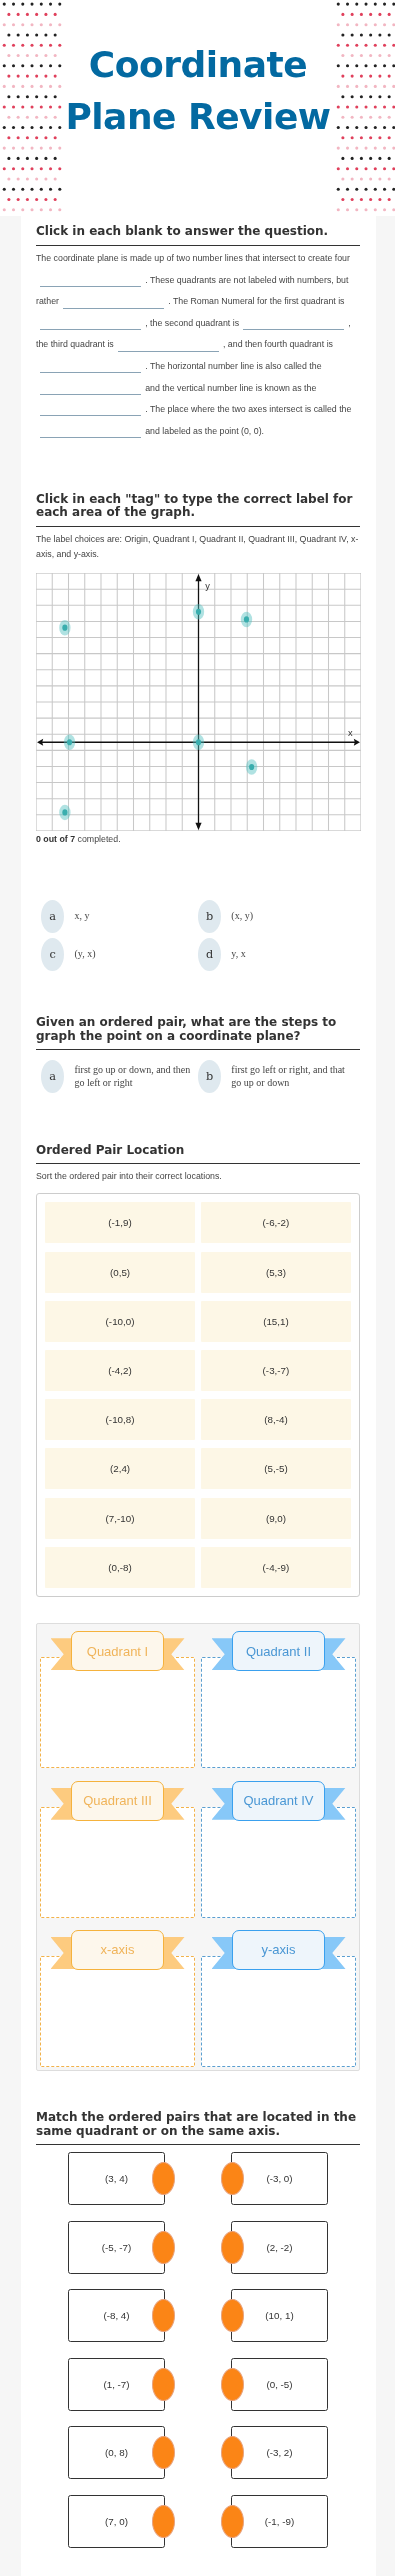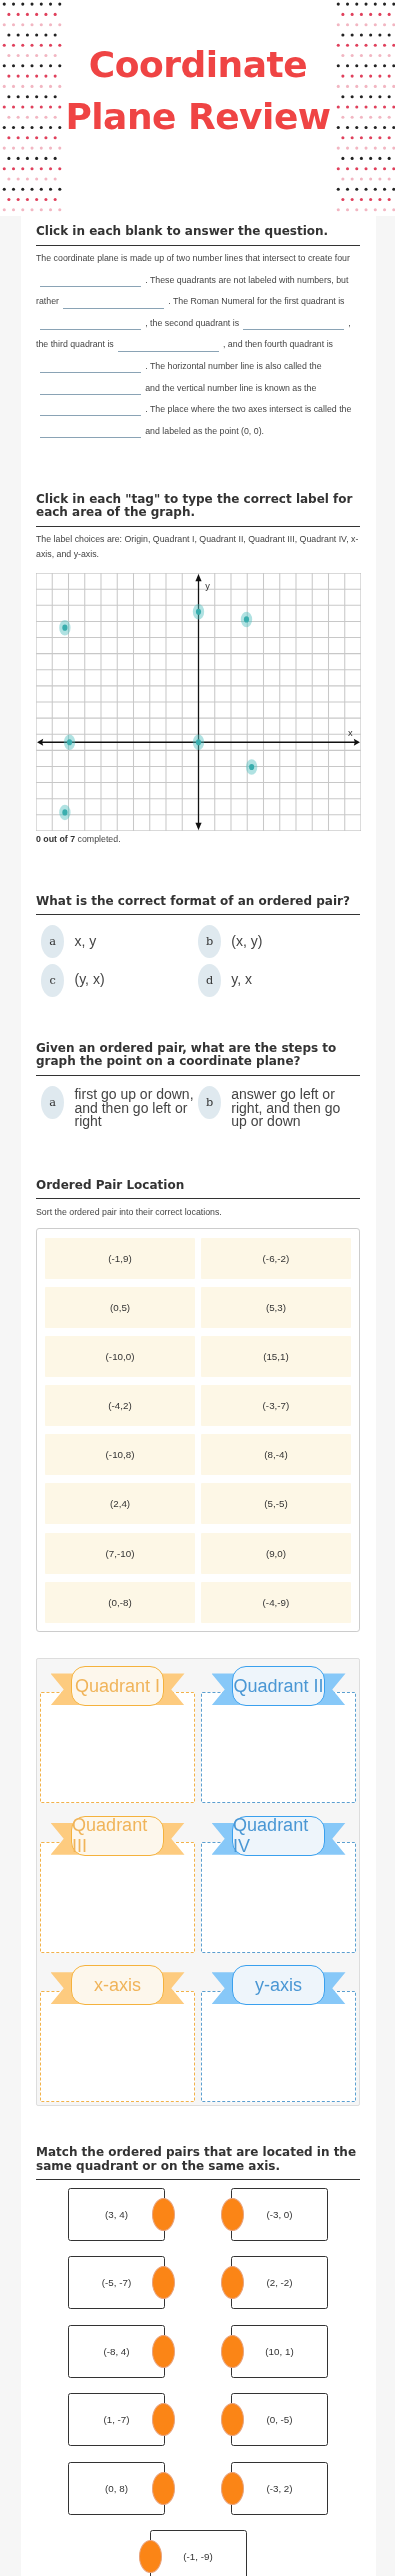--- a/index.html
+++ b/index.html
@@ -2,48 +2,48 @@
 <html style="font-size:8.2px"><head>
 <meta charset="utf-8">
 <style>
   * { box-sizing: border-box; margin: 0; padding: 0; }
   html, body { width: 396px; background: #f6f6f6; font-family: "DejaVu Sans", sans-serif; color: #333; }
   .page { width: 396px; position: relative; }
   .banner { height: 216px; background: #fff; position: relative; overflow: hidden; }
   .dots { position: absolute; top: 0; width: 62px; height: 216px; }
   .dots.left { left: 0; }
   .dots.right { right: 0; }
-  .title { position: absolute; left: 0; right: 0; top: 39px; text-align: center; font-family: "DejaVu Sans", sans-serif; font-weight: bold; font-size: 36px; line-height: 52px; color: #ef4444; letter-spacing: -0.5px; }
+  .title { position: absolute; left: 0; right: 0; top: 39px; text-align: center; font-family: "DejaVu Sans", sans-serif; font-weight: bold; font-size: 36px; line-height: 52px; color: #0369a1; letter-spacing: -0.5px; }
   .sheet { width: 355px; margin: 0 auto; background: #fff; padding: 0 15.5px 20.6px 15.5px; }
   .section { padding-top: 4.1px; }
   h2.q { font-family: "DejaVu Sans", sans-serif; font-weight: bold; font-size: 12px; line-height: 13.4px; color: #333; padding: 5.2px 0 6.2px; border-bottom: 0.5px solid #333; }
   .body-text { font-family: "Liberation Sans", sans-serif; font-size: 8.8px; color: #444; line-height: 21.6px; padding-top: 2.1px; }
   .blank { display: inline-block; width: 101px; height: 13.4px; border-bottom: 0.5px solid #8aa3b5; vertical-align: middle; margin: 0 4.1px; }
   .sub { font-family: "Liberation Sans", sans-serif; font-size: 8.8px; line-height: 15.5px; color: #444; padding: 5.2px 0; }
   .spacer { height: 41px; }
   .graph1 { width: 325px; height: 258px; margin-top: 5.2px; background: #fff; position: relative; }
   .completed { font-family: "Liberation Sans", sans-serif; font-size: 8.8px; color: #444; padding-top: 3.1px; }
   .completed b { color: #333; }
   .choices { display: grid; grid-template-columns: 1fr 1fr; row-gap: 5.2px; padding: 10.3px 5.2px 0 5.2px; }
   .choice { display: flex; align-items: flex-start; cursor: pointer; }
   .choice .letter { width: 23px; height: 33px; border-radius: 50%; background: #dfe9ef; display: flex; align-items: center; justify-content: center; font-family: "DejaVu Serif", serif; font-size: 11.3px; color: #333; flex-shrink: 0; }
-  .choice .txt { font-family: Liberation Sans, sans-serif; font-size: 14px; color: #444; padding: 9.3px 0 0 10.3px; line-height: 13.4px; }
+  .choice .txt { font-family: Liberation Serif, serif; font-size: 10px; color: #444; padding: 9.3px 0 0 10.3px; line-height: 13.4px; }
   .choice.two .txt { padding-top: 2.1px; }
   .sort-box { border: 0.5px solid #ccc; border-radius: 3.1px; padding: 8.2px; margin-top: 3.1px; display: grid; grid-template-columns: 1fr 1fr; gap: 8.2px 6.2px; }
   .card { background: #fdf7e6; height: 41px; border-radius: 1px; display: flex; align-items: center; justify-content: center; font-family: "Liberation Sans", sans-serif; font-size: 9.8px; color: #333; cursor: grab; }
   .bins { margin-top: 26px; border: 0.5px solid #ddd; background: #f6f6f6; padding: 7.2px 3.1px 3.1px; display: grid; grid-template-columns: 1fr 1fr; gap: 12.4px 6.2px; border-radius: 2.1px; }
   .bin { position: relative; height: 137px; }
   .bin .dropzone { position: absolute; top: 26px; left: 0; right: 0; bottom: 0; border: 1px dashed; background: #fff; border-radius: 1.5px; }
   .bin.orange .dropzone { border-color: #f2b24a; }
   .bin.blue .dropzone { border-color: #5b9fd0; }
   .ribbon { position: absolute; top: 0; left: 50%; transform: translateX(-50%); width: 134px; height: 41px; }
   .ribbon .tail { position: absolute; top: 7.2px; width: 33px; height: 32px; }
   .ribbon .tail.l { left: 0; clip-path: polygon(0 0,100% 0,100% 100%,0 100%,40% 50%); }
   .ribbon .tail.r { right: 0; clip-path: polygon(0 0,100% 0,60% 50%,100% 100%,0 100%); }
-  .ribbon .plate { position: absolute; left: 20.6px; right: 20.6px; top: 0; height: 40px; border: 1px solid; border-radius: 14px; display: flex; align-items: center; justify-content: center; font-family: "Liberation Sans", sans-serif; font-size: 18px; }
+  .ribbon .plate { position: absolute; left: 20.6px; right: 20.6px; top: 0; height: 40px; border: 1px solid; border-radius: 7px; display: flex; align-items: center; justify-content: center; font-family: "Liberation Sans", sans-serif; font-size: 13px; }
   .orange .tail { background: #fdcb7f; }
   .orange .plate { border-color: #f5b23d; background: #fdf7ec; color: #f0b45a; }
   .blue .tail { background: #87c8f8; }
   .blue .plate { border-color: #3aa0ee; background: #eef5fb; color: #4a97d4; }
   .match { padding: 7.2px 0 0; }
   .match-row { display: flex; justify-content: center; gap: 66px; margin-bottom: 15.5px; }
   .mbox { width: 97px; height: 53px; border: 0.5px solid #333; border-radius: 2.6px; position: relative; display: flex; align-items: center; justify-content: center; font-family: "Liberation Sans", sans-serif; font-size: 9.8px; color: #333; background: #fff; }
   .mbox .lbl { position: relative; text-align: right; }
   .mbox.left .lbl { left: 0; }
   .knob { position: absolute; top: 50%; width: 23px; height: 33px; margin-top: -16.5px; border-radius: 50%; background: #fb8516; border: 1px solid #e8a27c; cursor: pointer; }
@@ -450,21 +450,20 @@
               <ellipse cx="418" cy="376" rx="5" ry="6" fill="#3aaeae"></ellipse>
             </g>
           </svg>
       </div>
       <div class="completed"><b>0 out of 7</b><span> completed.</span></div>
     </div>
 
     <div class="spacer"></div>
 
     <div class="section">
-      <h2 class="q">What is the correct format of an ordered pair?</h2>
       <div class="choices">
         <div class="choice">
             <span class="letter">a</span>
             <span class="txt">x, y</span>
           </div>
         <div class="choice">
             <span class="letter">b</span>
             <span class="txt">(x, y)</span>
           </div>
         <div class="choice">
@@ -482,21 +481,21 @@
 
     <div class="section">
       <h2 class="q">Given an ordered pair, what are the steps to graph the point on a coordinate plane?</h2>
       <div class="choices">
         <div class="choice two">
             <span class="letter">a</span>
             <span class="txt">first go up or down, and then go left or right</span>
           </div>
         <div class="choice two">
             <span class="letter">b</span>
-            <span class="txt">answer go left or right, and then go up or down</span>
+            <span class="txt">first go left or right, and that go up or down</span>
           </div>
       </div>
     </div>
 
     <div class="spacer" style="height:41px"></div>
 
     <div class="section">
       <h2 class="q">Ordered Pair Location</h2>
       <div class="sub">Sort the ordered pair into their correct locations.</div>
       <div class="sort-box" id="sortbox">
@@ -618,20 +617,24 @@
             <div class="mbox left">
               <span class="lbl">(0, 8)</span>
               <span class="knob"></span>
             </div>
             <div class="mbox right">
               <span class="knob"></span>
               <span class="lbl">(-3, 2)</span>
             </div>
           </div>
           <div class="match-row">
+            <div class="mbox left">
+              <span class="lbl">(7, 0)</span>
+              <span class="knob"></span>
+            </div>
             <div class="mbox right">
               <span class="knob"></span>
               <span class="lbl">(-1, -9)</span>
             </div>
           </div>
         </div>
     </div>
 
   </div>
 

